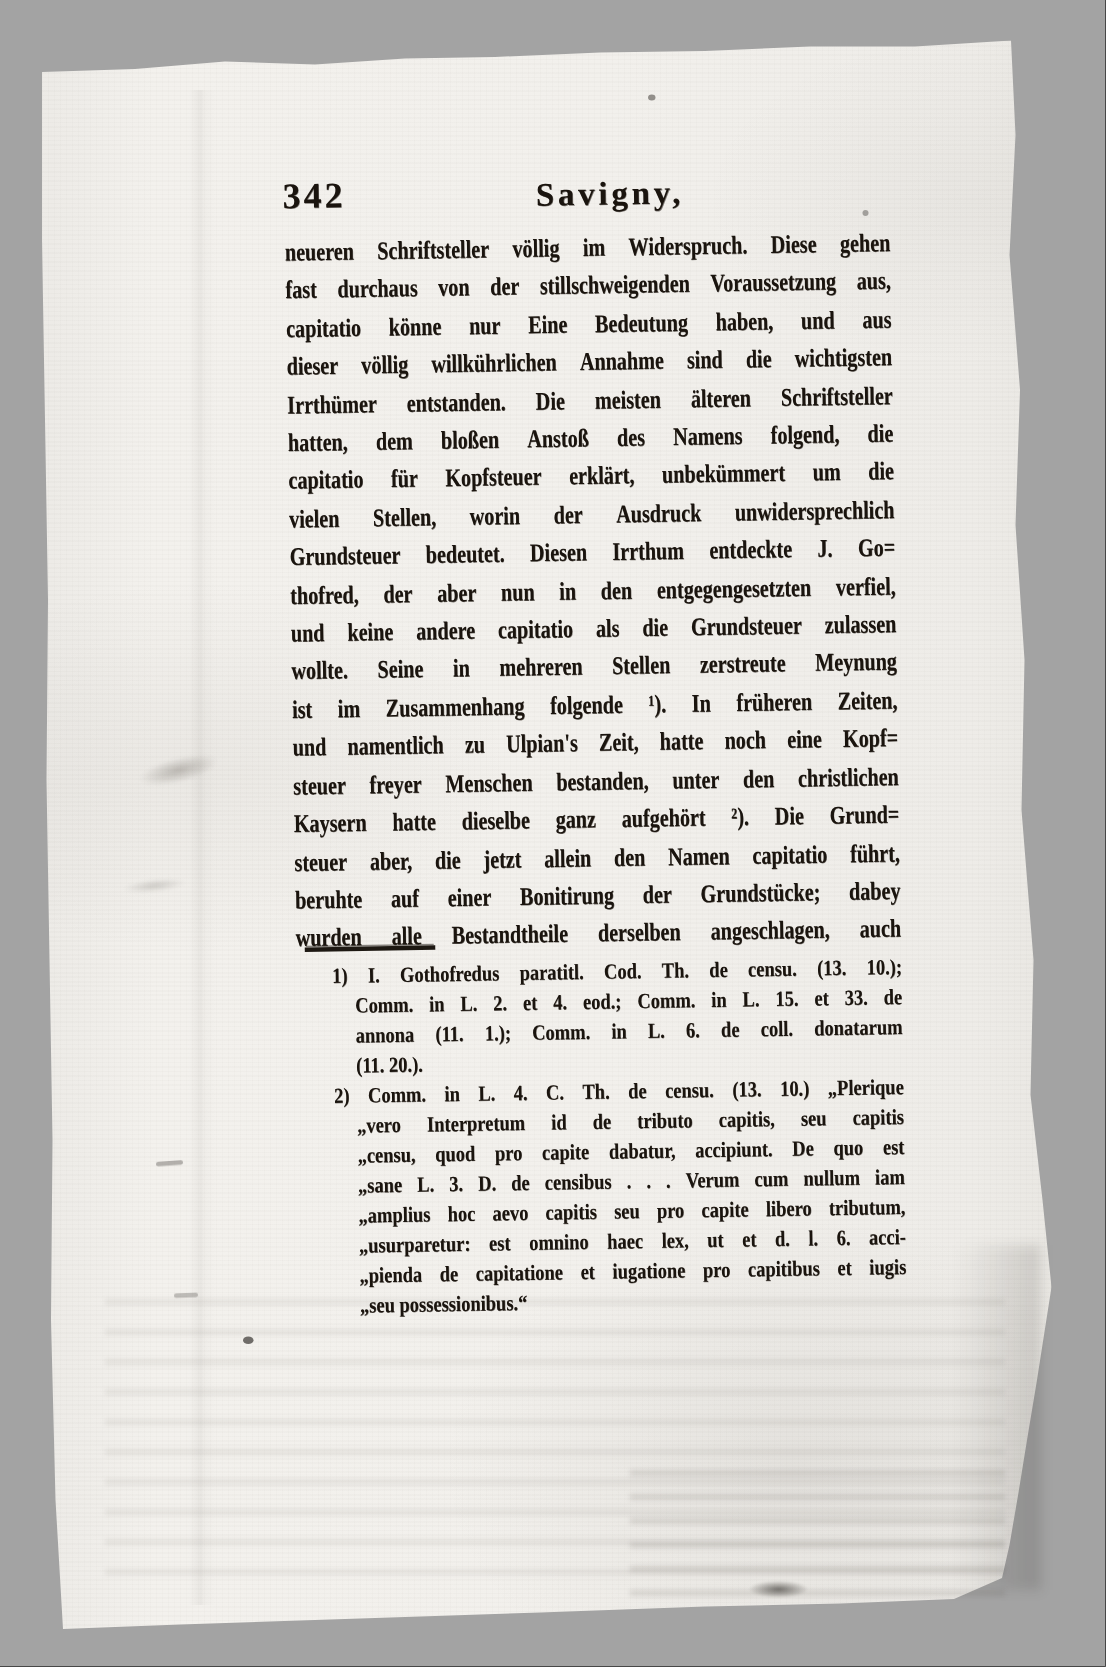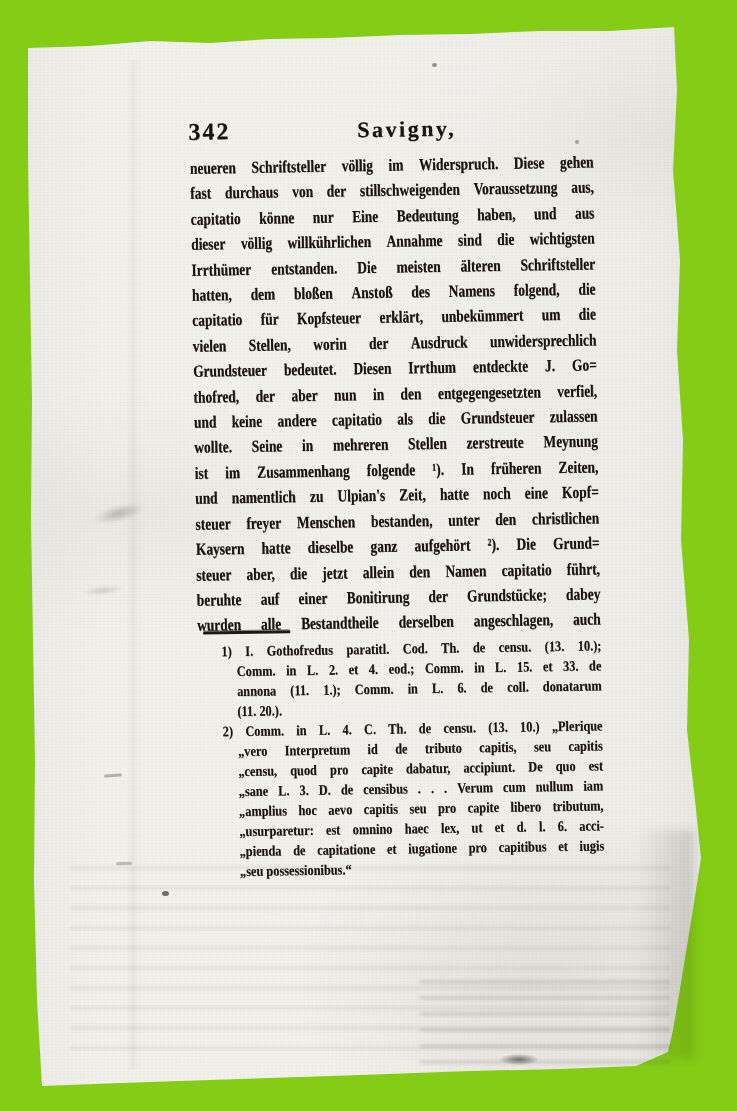--- a/index.html
+++ b/index.html
@@ -1,20 +1,20 @@
 <!DOCTYPE html>
 <html><head>
 <meta charset="utf-8">
 <style>
   html, body { margin: 0; padding: 0; background: #000; }
   .stage {
     position: relative;
     width: 737px;
     height: 1111px;
-    background: #84cc16;
+    background: #a3a3a3;
     overflow: hidden;
     font-family: "Liberation Serif", "DejaVu Serif", serif;
   }
   
   .paper {
     position: absolute;
     left: 0; top: 0;
     width: 737px; height: 1111px;
     background:
       radial-gradient(ellipse 300px 180px at 18% 46%, rgba(70,62,54,0.05), transparent 70%),

